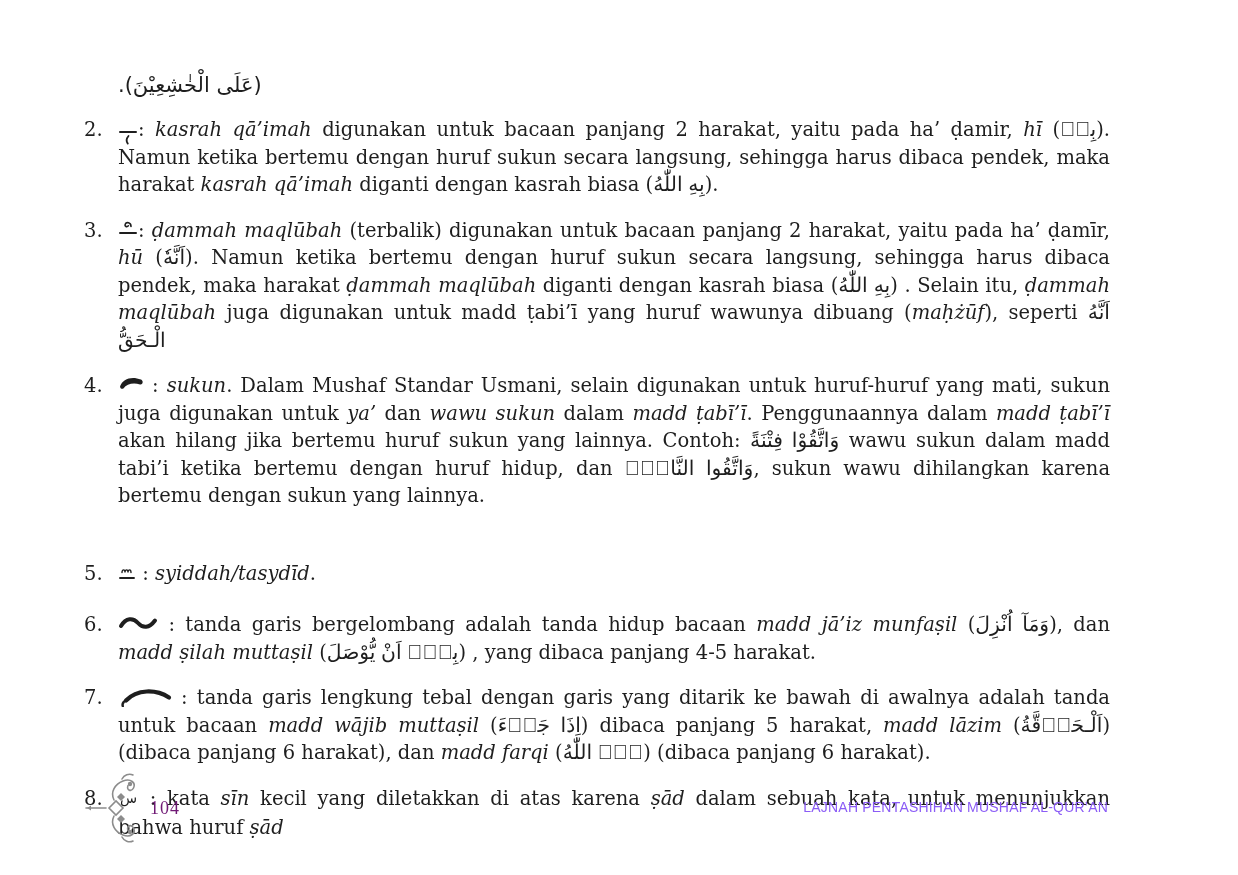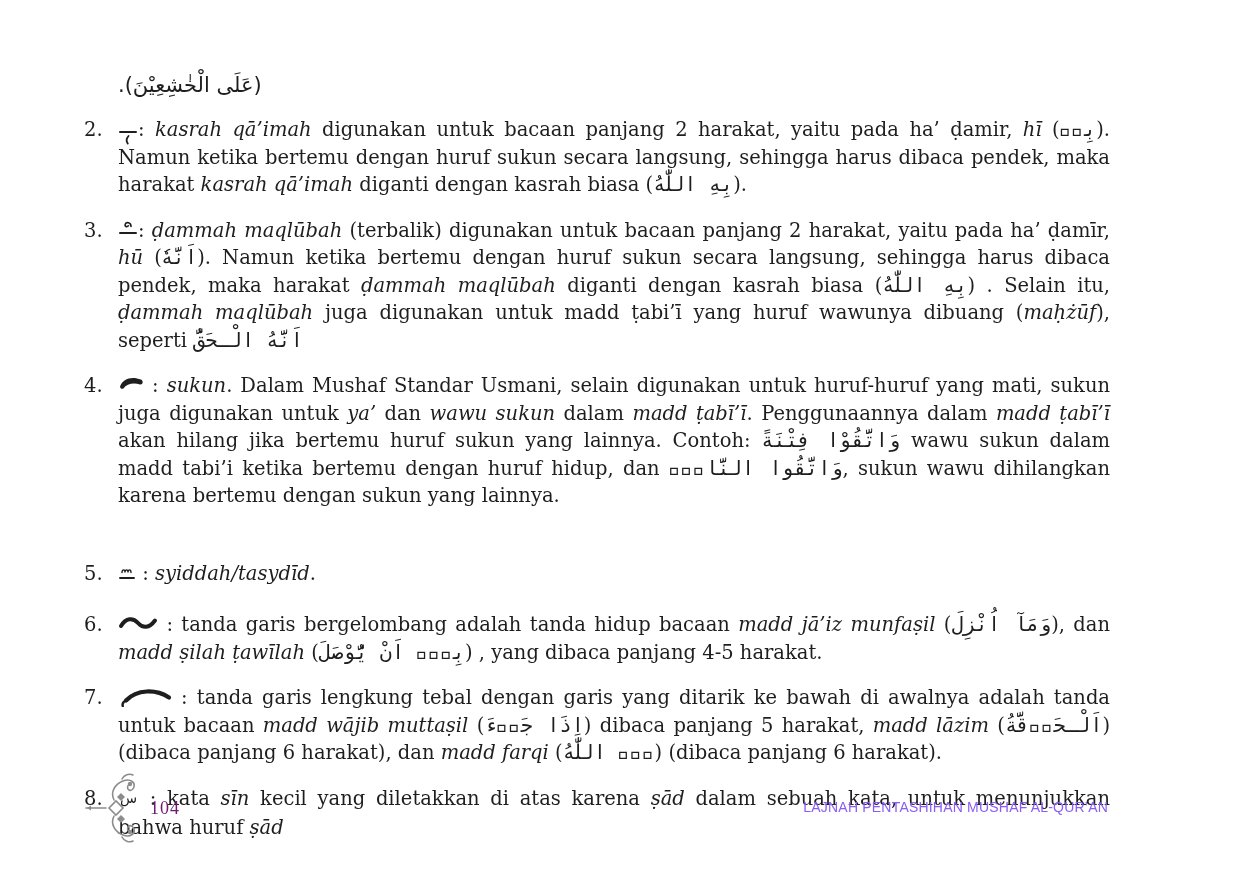--- a/index.html
+++ b/index.html
@@ -36,21 +36,21 @@
     flex:0 0 34px;
     text-align:left;
   }
   .body-text{
     flex:1;
     text-align:justify;
     margin:0;
   }
   .i{font-style:italic;}
   .ar{
-    font-family:Liberation Mono, monospace;
+    font-family:Liberation Sans, sans-serif;
     font-size:1.04em;
     line-height:1;
   }
   .marker{display:inline-block;vertical-align:baseline;}
   .glyph-mk{
     font-family:"DejaVu Sans",sans-serif;
     font-size:14px;
     position:relative;top:-2px;
     padding:0 2px;
   }
@@ -144,21 +144,21 @@
     <span class="num">5.</span>
     <p class="body-text"><span class="marker"><svg class="mk mk-syiddah-mark">
               <use href="#syiddah-mark"></use>
             </svg></span><span> : </span><span class="i">syiddah/tasydīd</span><span>.</span></p>
   </div>
 
   <div class="item">
     <span class="num">6.</span>
     <p class="body-text"><span class="marker"><svg class="mk mk-wavy-line-mark">
               <use href="#wavy-line-mark"></use>
-            </svg></span><span> : tanda garis bergelombang adalah tanda hidup bacaan </span><span class="i">madd jā’iz munfaṣil</span><span> (</span><span class="ar">وَمَآ اُنْزِلَ</span><span>), dan </span><span class="i">madd ṣilah ṭawīlah</span><span> (</span><span class="ar">بِهٖٓ اَنْ يُّوْصَلَ</span><span>) , yang dibaca panjang 4-5 harakat.</span></p>
+            </svg></span><span> : tanda garis bergelombang adalah tanda hidup bacaan </span><span class="i">madd jā’iz munfaṣil</span><span> (</span><span class="ar">وَمَآ اُنْزِلَ</span><span>), dan </span><span class="i">madd ṣilah muttaṣil</span><span> (</span><span class="ar">بِهٖٓ اَنْ يُّوْصَلَ</span><span>) , yang dibaca panjang 4-5 harakat.</span></p>
   </div>
 
   <div class="item">
     <span class="num">7.</span>
     <p class="body-text"><span class="marker"><svg class="mk mk-curved-line-mark">
               <use href="#curved-line-mark"></use>
             </svg></span><span> : tanda garis lengkung tebal dengan garis yang ditarik ke bawah di awalnya adalah tanda untuk bacaan </span><span class="i">madd wājib muttaṣil</span><span> (</span><span class="ar">اِذَا جَاۤءَ</span><span>) dibaca panjang 5 harakat, </span><span class="i">madd lāzim</span><span> (</span><span class="ar">اَلْـحَاۤقَّةُ</span><span>) (dibaca panjang 6 harakat), dan </span><span class="i">madd farqi</span><span> (</span><span class="ar">ءٰۤ اللّٰهُ</span><span>) (dibaca panjang 6 harakat).</span></p>
   </div>
 
   <div class="item">

